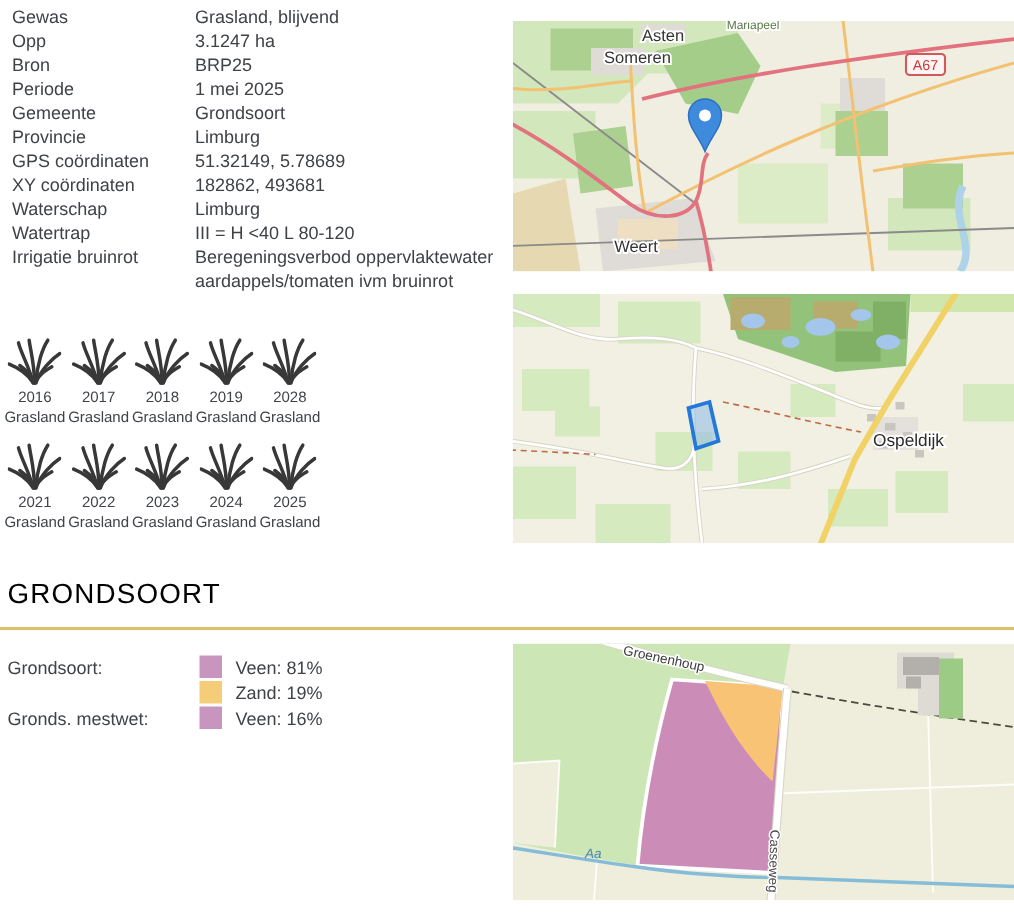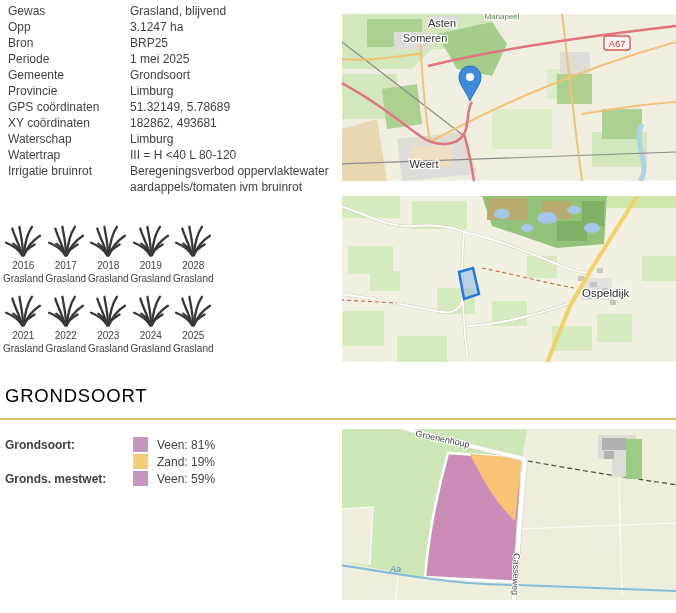--- a/index.html
+++ b/index.html
@@ -18,21 +18,21 @@
              grid-template-columns:repeat(5,42.5px); row-gap:10px; }
   .hist-cell { text-align:center; font-size:10px; line-height:13px; }
   .hist-cell svg { display:block; margin:0 auto 2px auto; }
   
   .section-title { position:absolute; left:5px; top:385px; font-size:18.5px;
                    letter-spacing:0.8px; color:#000000; }
   .gold-rule { position:absolute; left:0; top:418px; width:676px; height:0;
                border-top:2px solid #dcc169; }
   .legend { position:absolute; left:5px; top:436px; font-size:12px; }
   .legend-row { display:flex; align-items:center; height:17px; }
-  .legend-label { width:128px; flex:none;font-weight:bold; }
+  .legend-label { width:128px; flex:none; }
   .swatch { width:15px; height:15px; flex:none; margin-right:9px; }
   .sw-veen { background:#c795bd; }
   .sw-zand { background:#f5cd78; }
   
   .map { position:absolute; left:342px; overflow:hidden; }
   .map-overview { top:14px;  width:334px; height:167px; }
   .map-region   { top:196px; width:334px; height:166px; }
   .map-parcel   { top:429px; width:334px; height:171px; }
   .map svg { display:block; }
   text { font-family:"Liberation Sans", sans-serif; }
@@ -186,21 +186,21 @@
       <div>Veen: 81%</div>
     </div>
     <div class="legend-row">
       <div class="legend-label"></div>
       <div class="swatch sw-zand"></div>
       <div>Zand: 19%</div>
     </div>
     <div class="legend-row">
       <div class="legend-label">Gronds. mestwet:</div>
       <div class="swatch sw-veen"></div>
-      <div>Veen: 59%</div>
+      <div>Veen: 16%</div>
     </div>
   </div>
 
   <div class="map map-overview">
     <svg width="334" height="167" viewBox="0 0 334 167">
       <rect width="334" height="167" fill="#efeee0"></rect>
       <g>
         <path d="M0,0 H150 V35 H90 L70,55 H0 Z" fill="#d3e7bc"></path>
         <rect x="0" y="60" width="55" height="45" fill="#d3e7bc"></rect>
         <rect x="150" y="95" width="60" height="40" fill="#dcecc6"></rect>

